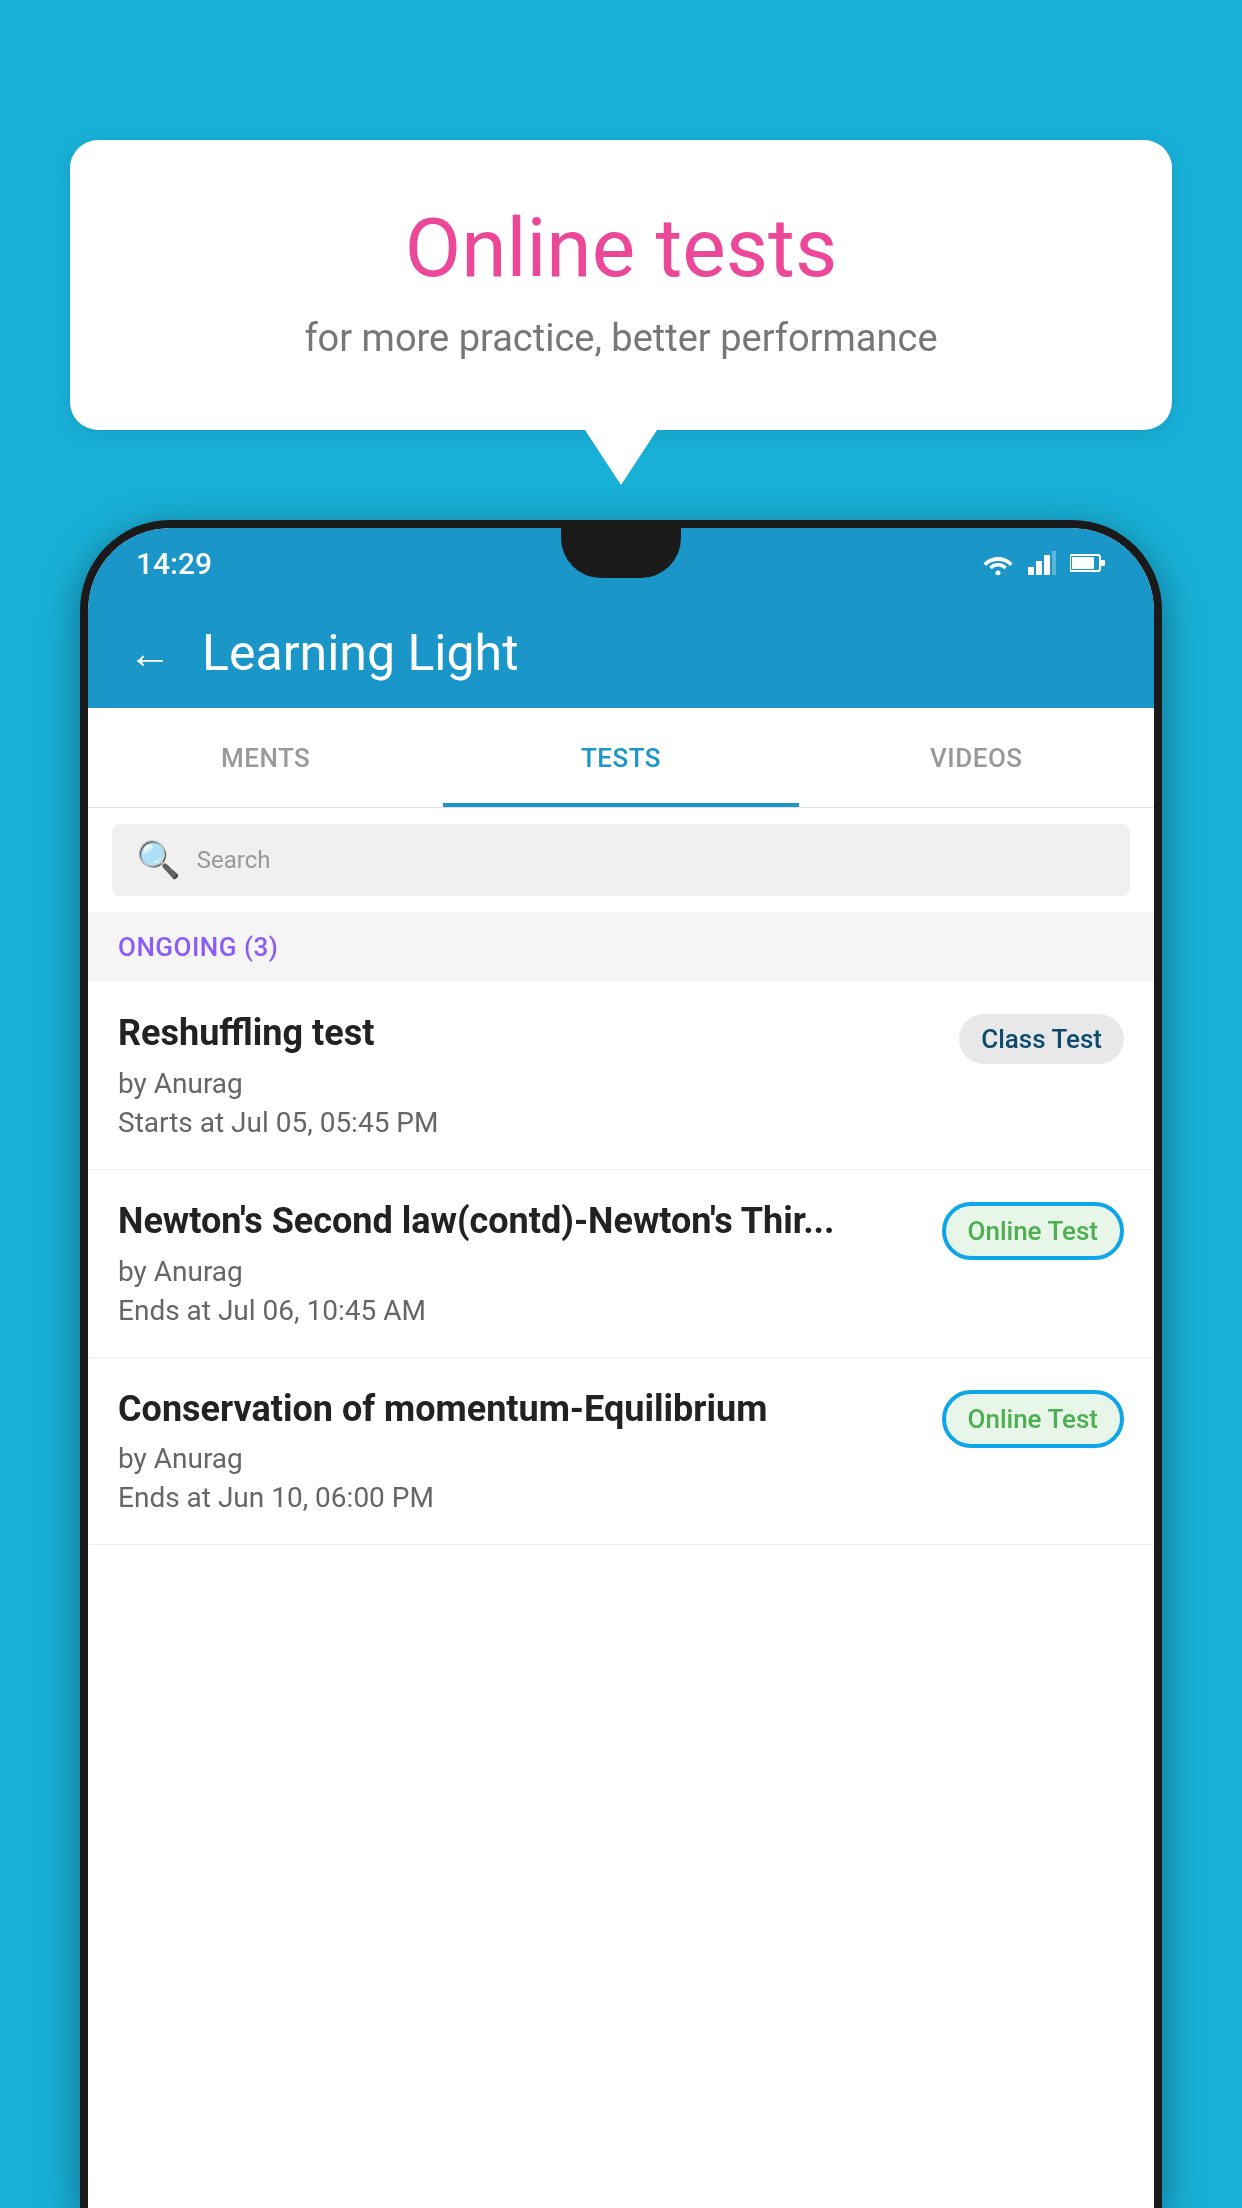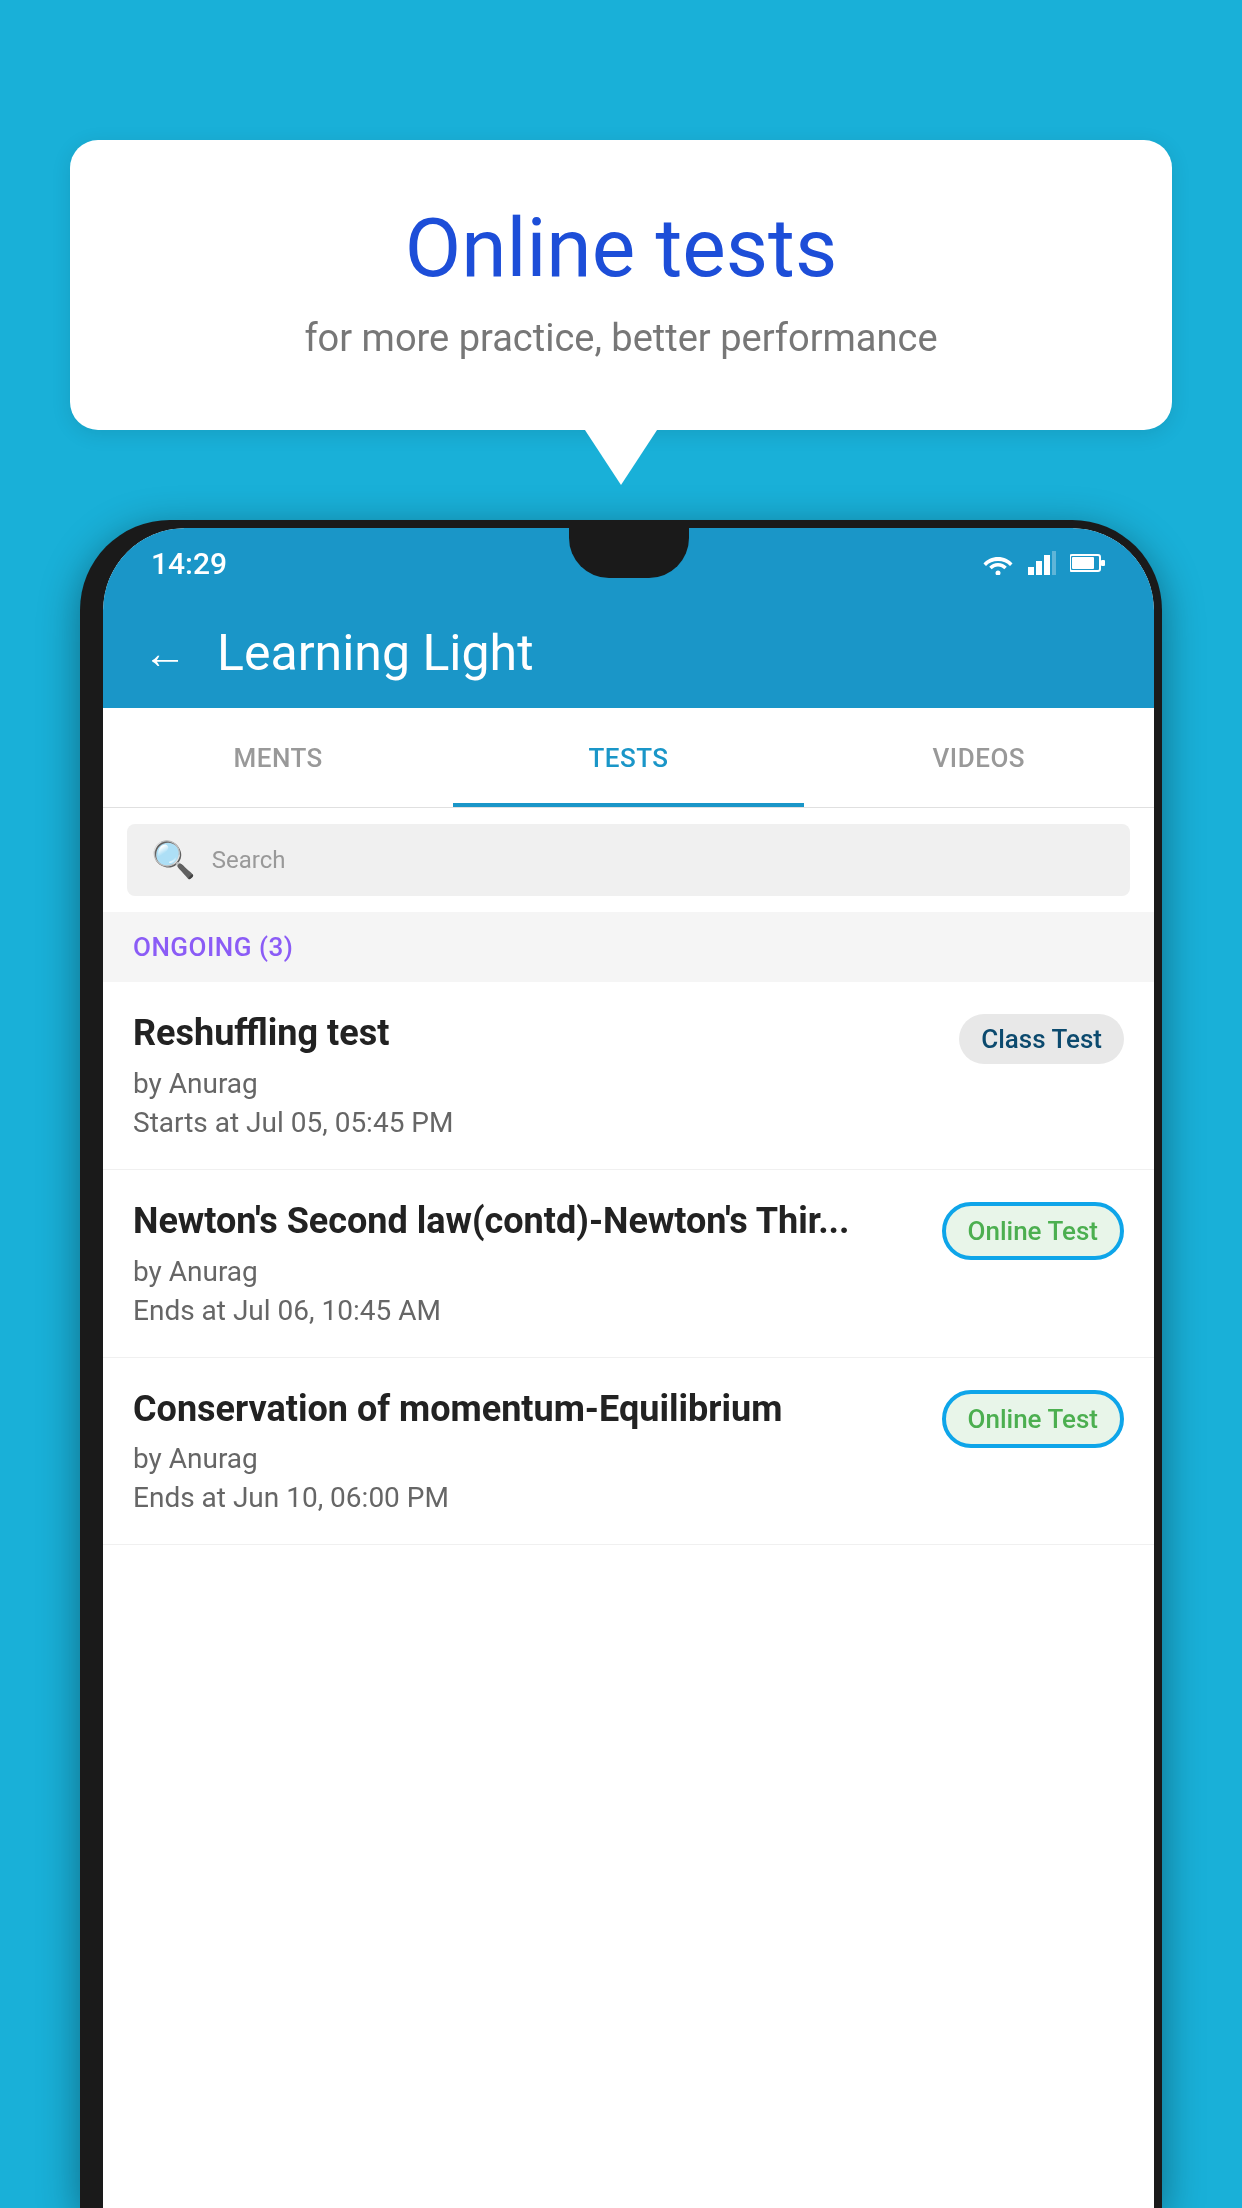--- a/index.html
+++ b/index.html
@@ -38,21 +38,21 @@
       transform: translateX(-50%);
       width: 0;
       height: 0;
       border-left: 38px solid transparent;
       border-right: 38px solid transparent;
       border-top: 58px solid white;
     }
 
     .bubble-title {
       font-size: 82px;
-      color: #1d4ed8;
+      color: #ec4899;
       font-weight: 400;
       margin-bottom: 20px;
     }
 
     .bubble-subtitle {
       font-size: 38px;
       color: #777;
       font-weight: 400;
     }
 
@@ -71,21 +71,20 @@
 
     .phone-inner {
       position: absolute;
       top: 8px;
       left: 8px;
       right: 8px;
       bottom: 0;
       background: #1a1a1a;
       border-radius: 82px 82px 0 0;
       overflow: hidden;
-      margin-left: 15px;
     }
 
     
     .status-bar {
       background: #1a96c8;
       height: 70px;
       display: flex;
       align-items: center;
       justify-content: space-between;
       padding: 0 48px;

